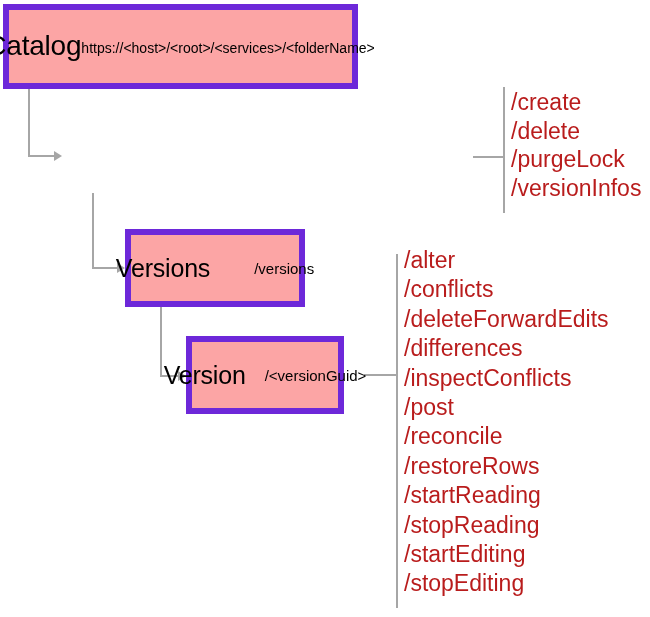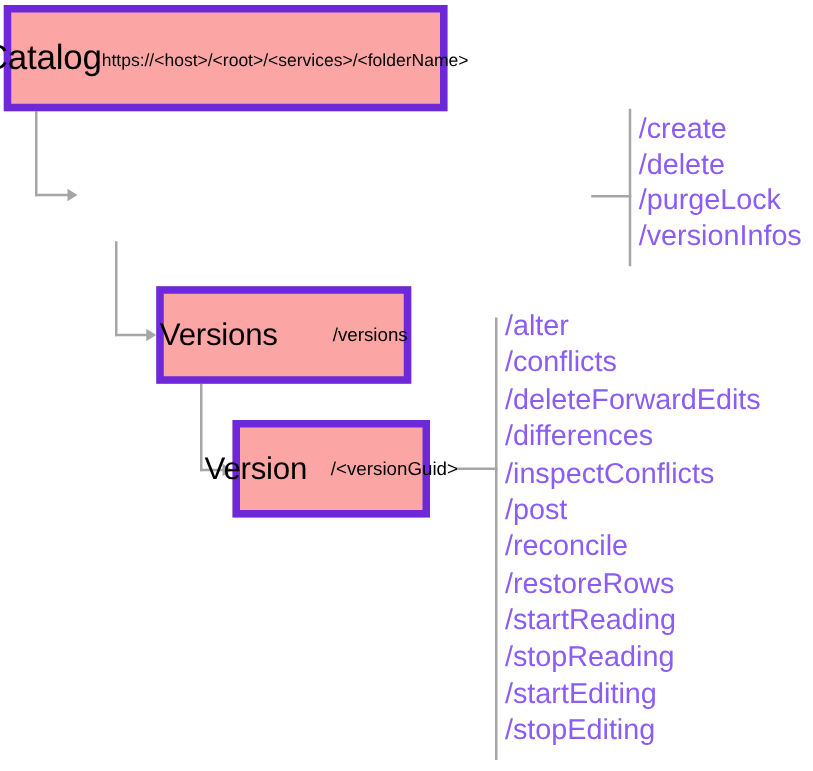--- a/index.html
+++ b/index.html
@@ -48,21 +48,21 @@
   }
 
   #node-catalog      { left: 3px;   top: 4px;   width: 355px; height: 85px; }
   #node-catalog .node-title { font-size: 28px; }
   #node-catalog .node-sub   { font-size: 14px; margin-top: 3px; }
 
   #node-vms          { left: 62px;  top: 115px; width: 411px; height: 78px; }
   #node-vms .node-title { font-size: 27px; }
   #node-vms .node-sub   { font-size: 14.5px; margin-top: 1px; }
 
-  #node-versions     { left: 125px; top: 229px; width: 204px; height: 78px; }
+  #node-versions     { left: 125px; top: 229px; width: 180px; height: 78px; }
   #node-versions .node-title { font-size: 25px; }
   #node-versions .node-sub   { font-size: 15px; margin-top: 1px; margin-left: 44px; }
 
   #node-version      { left: 186px; top: 336px; width: 158px; height: 78px; }
   #node-version .node-title { font-size: 25px; }
   #node-version .node-sub   { font-size: 15px; margin-top: 1px; margin-left: 19px; }
 
   
   .conn {
     position: absolute;
@@ -101,21 +101,21 @@
   #c4-h   { left: 473px; top: 156px; width: 32px; }
   #c4-bar { left: 503px; top: 87px;  height: 126px; }
 
   
   #c5-h   { left: 364px; top: 374px; width: 34px; }
   #c5-bar { left: 396px; top: 254px; height: 354px; }
 
   
   .oplist {
     position: absolute;
-    color: #8b5cf6;
+    color: #b91c1c;
     z-index: 2;
   }
   .op {
     font-size: 23px;
     line-height: 28.5px;
     white-space: nowrap;
   }
 
   #ops-service { left: 511px; top: 88px; }
   #ops-version { left: 404px; top: 246px; }

